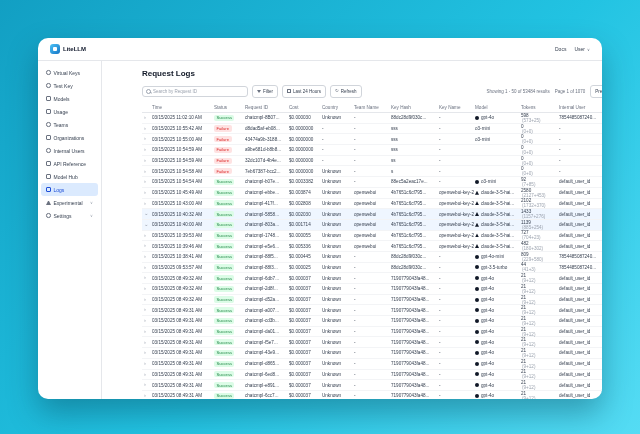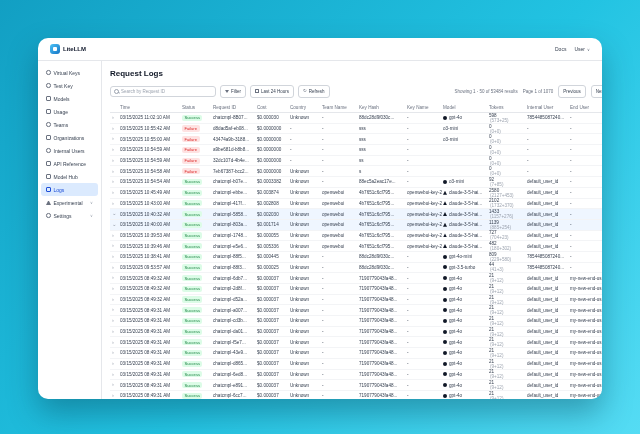--- a/index.html
+++ b/index.html
@@ -13,21 +13,21 @@
   .win-header{height:22px;flex:0 0 22px;display:flex;align-items:center;justify-content:space-between;
     padding:0 12px;border-bottom:1px solid #e5e7eb;}
   .brand{display:flex;align-items:center;gap:3px;}
   .logo{width:10px;height:10px;border-radius:3px;background:linear-gradient(135deg,#4cc3f7,#1574c4);position:relative;}
   .logo::after{content:"";position:absolute;left:3px;top:3px;width:4px;height:4px;background:#fff;border-radius:1px;}
   .brand-name{font-size:6px;font-weight:700;color:#0f172a;}
   .header-right{display:flex;align-items:center;gap:8px;font-size:5px;color:#374151;}
   .hdr-link{cursor:pointer;}
   .chev{font-size:4px;color:#6b7280;margin-left:1px;}
   
-  .win-body{flex:1;display:flex;min-height:0;}
+  .win-body{flex:1;display:flex;min-height:0;gap:32px;}
   .sidebar{width:64px;flex:0 0 64px;border-right:1px solid #e5e7eb;padding-top:5px;box-sizing:border-box;}
   .sb-item{display:flex;align-items:center;gap:3px;height:13px;padding:0 5px;margin:0 3px;
     font-size:5px;color:#374151;border-radius:3px;cursor:pointer;white-space:nowrap;}
   .sb-item.active{background:#dbeafe;color:#1d4ed8;}
   .sb-icon{width:4.5px;height:4.5px;border:0.8px solid #6b7280;flex:0 0 4.5px;box-sizing:border-box;}
   .sb-item.active .sb-icon{border-color:#1d4ed8;}
   .ic-round{border-radius:50%;}
   .ic-sq{border-radius:1px;}
   .ic-tri{border:none;width:0;height:0;border-left:2.5px solid transparent;border-right:2.5px solid transparent;border-bottom:4.5px solid #6b7280;}
   .sb-chev{margin-left:auto;font-size:4px;color:#9ca3af;}

